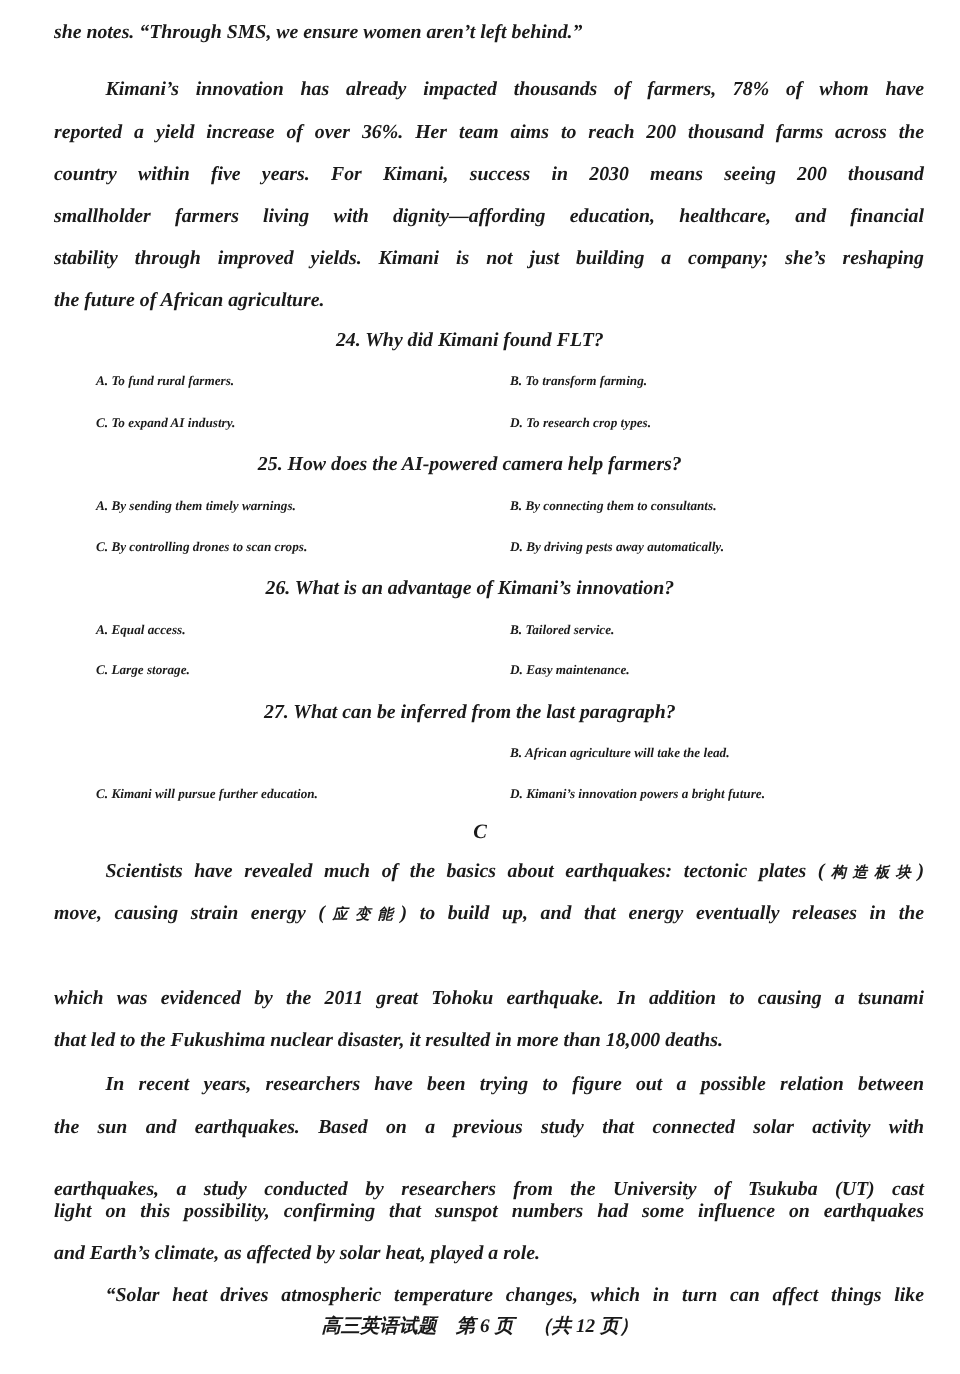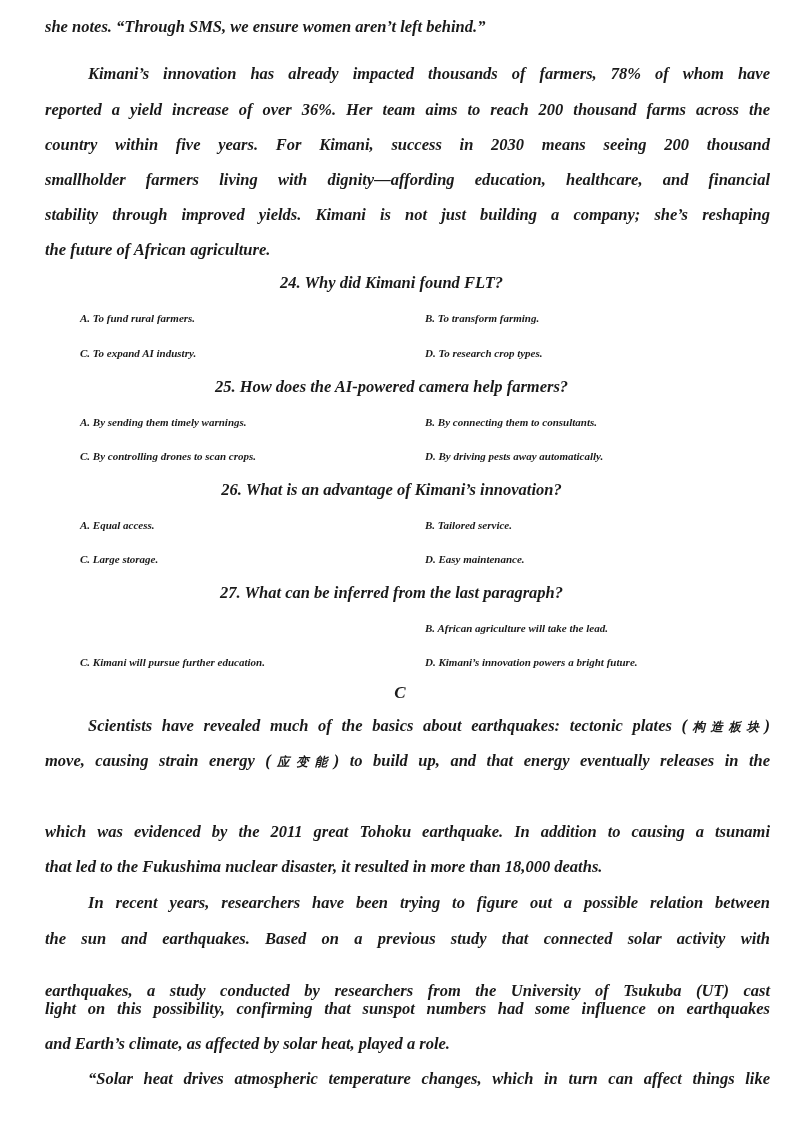--- a/index.html
+++ b/index.html
@@ -84,13 +84,14 @@
   <div class="line" style="top:857px;">that led to the Fukushima nuclear disaster, it resulted in more than 18,000 deaths.</div>
 
   <div class="line just indent" style="top:893px;">In recent years, researchers have been trying to figure out a possible relation between</div>
   <div class="line just" style="top:929px;">the sun and earthquakes. Based on a previous study that connected solar activity with</div>
   <div class="line just" style="top:981px;">earthquakes, a study conducted by researchers from the University of Tsukuba (UT) cast</div>
   <div class="line just" style="top:999px;">light on this possibility, confirming that sunspot numbers had some influence on earthquakes</div>
   <div class="line" style="top:1034px;">and Earth’s climate, as affected by solar heat, played a role.</div>
 
   <div class="line just indent" style="top:1069px;">“Solar heat drives atmospheric temperature changes, which in turn can affect things like</div>
 
+  <div class="footer">高三英语试题　第 6 页　（共 12 页）</div>
 </div>
 
 </body></html>

